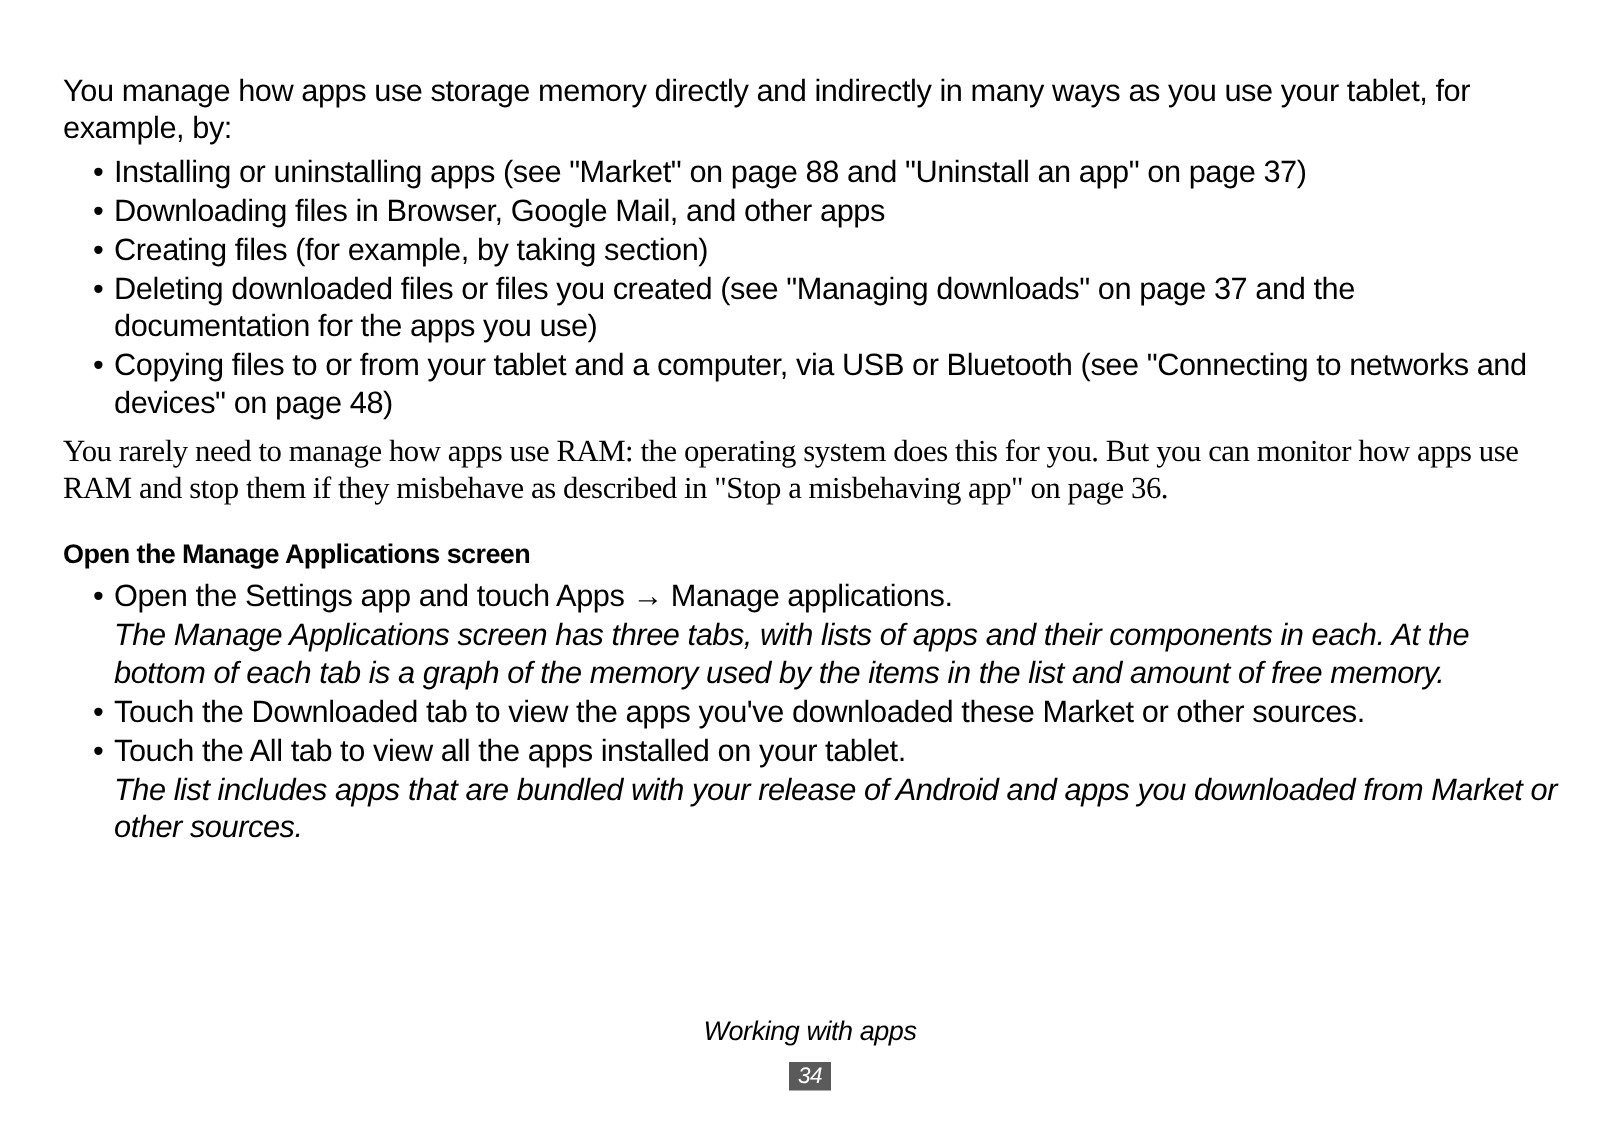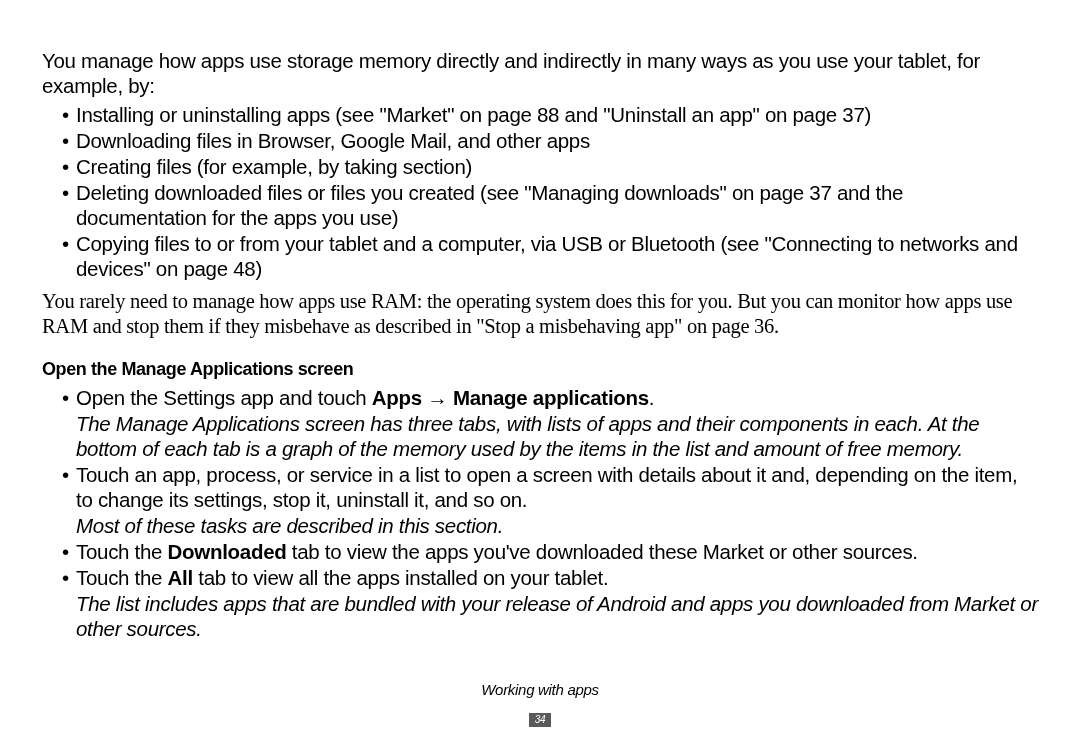--- a/index.html
+++ b/index.html
@@ -42,44 +42,44 @@
       margin-bottom: 20px;
       font-family: Liberation Serif, serif;
     }
     .section-heading {
       font-weight: bold;
       font-size: 18px;
       margin-bottom: 4px;
       letter-spacing: -0.4px;
     }
     .bold {
-      font-weight: bold;
+      font-weight: normal;
     }
     .li-continue {
       margin-top: 1px;
       font-style: italic;
     }
     .footer {
       position: absolute;
       bottom: 28px;
       left: 0;
       right: 0;
       text-align: center;
     }
     .footer-title {
       font-style: italic;
-      font-size: 15px;
+      font-size: 18px;
       color: #000;
       margin-bottom: 4px;
     }
     .page-badge {
       display: inline-block;
       background: #5a5a5a;
       color: #ffffff;
-      font-size: 10px;
+      font-size: 15px;
       padding: 2px 6px;
       font-style: italic;
       line-height: 1;
     }
   </style>
 </head>
 <body>
 
 <p class="intro">You manage how apps use storage memory directly and indirectly in many ways as you use your tablet, for example, by:</p>
 
@@ -94,24 +94,20 @@
 <p class="after-list">You rarely need to manage how apps use RAM: the operating system does this for you. But you can monitor how apps use RAM and stop them if they misbehave as described in "Stop a misbehaving app" on page 36.</p>
 
 <h2 class="section-heading">Open the Manage Applications screen</h2>
 
 <ul>
   <li>
     <span>Open the Settings app and touch </span><span class="bold">Apps → Manage applications</span><span>.</span>
     <div class="li-continue">The Manage Applications screen has three tabs, with lists of apps and their components in each. At the bottom of each tab is a graph of the memory used by the items in the list and amount of free memory.</div>
   </li>
   <li>
-    <span>Touch an app, process, or service in a list to open a screen with details about it and, depending on the item, to change its settings, stop it, uninstall it, and so on.</span>
-    <div class="li-continue">Most of these tasks are described in this section.</div>
-  </li>
-  <li>
     <span>Touch the </span><span class="bold">Downloaded</span><span> tab to view the apps you've downloaded these Market or other sources.</span>
   </li>
   <li>
     <span>Touch the </span><span class="bold">All</span><span> tab to view all the apps installed on your tablet.</span>
     <div class="li-continue">The list includes apps that are bundled with your release of Android and apps you downloaded from Market or other sources.</div>
   </li>
 </ul>
 
 <div class="footer">
   <div class="footer-title">Working with apps</div>

